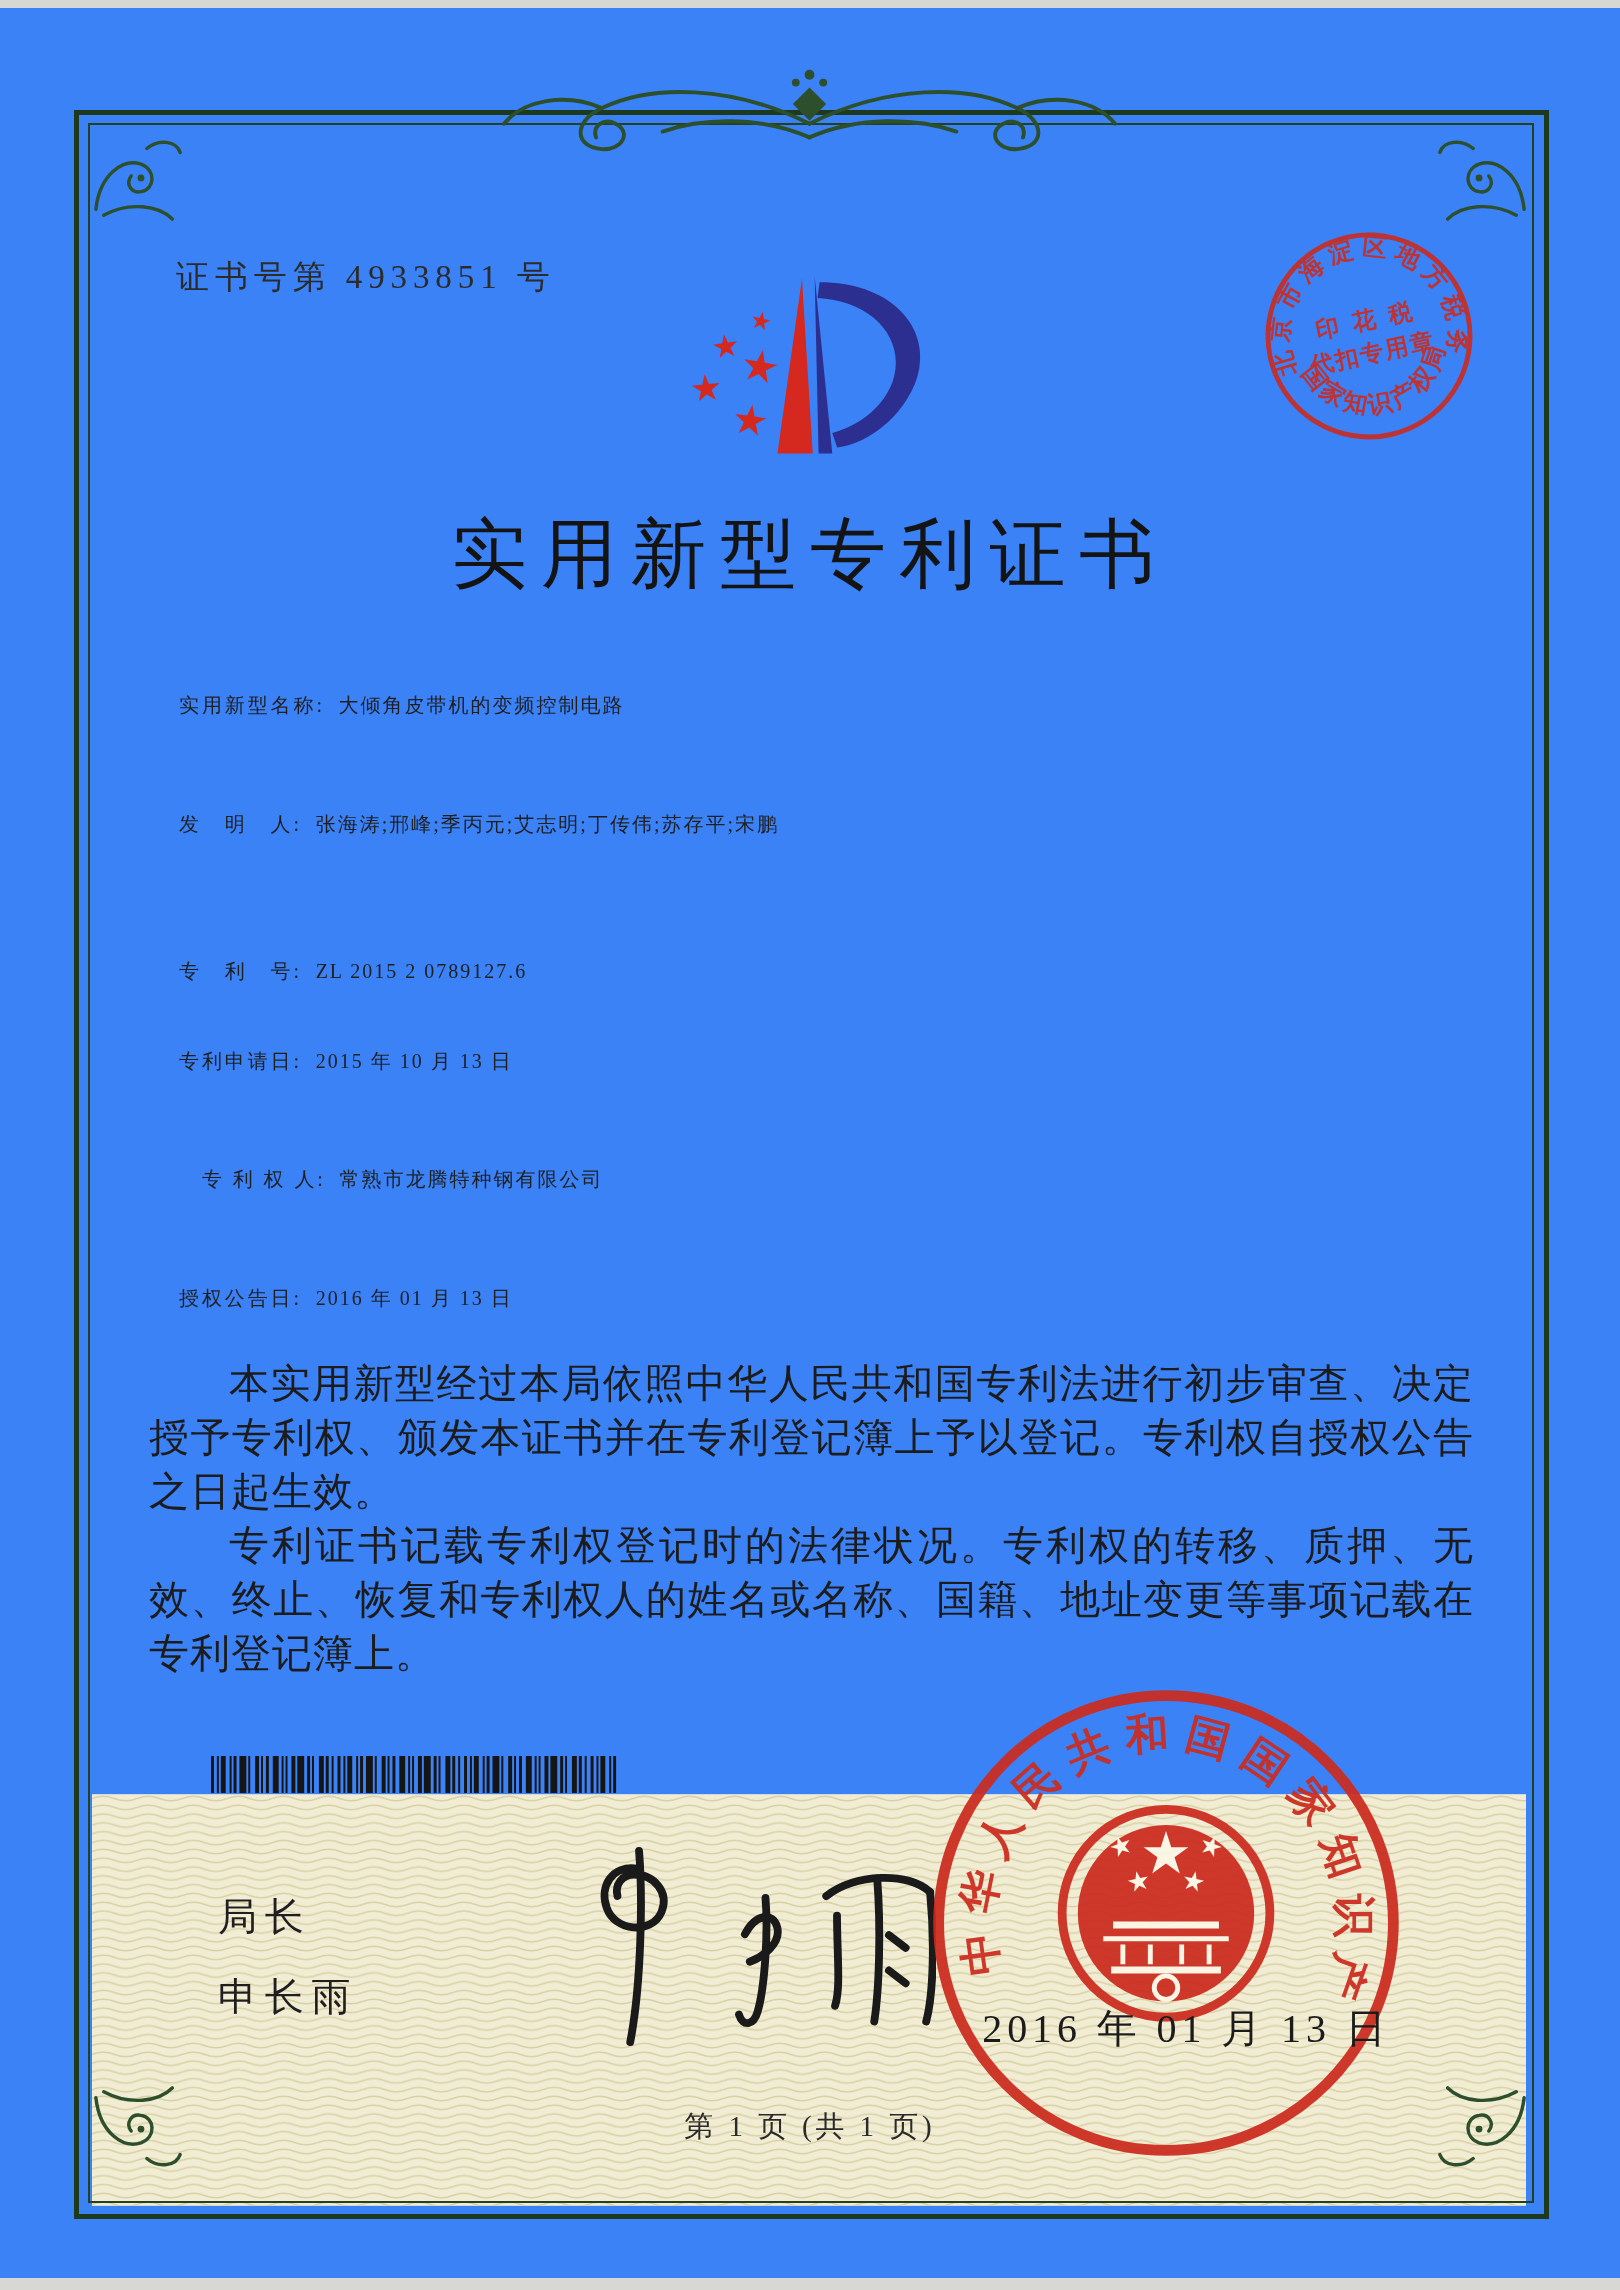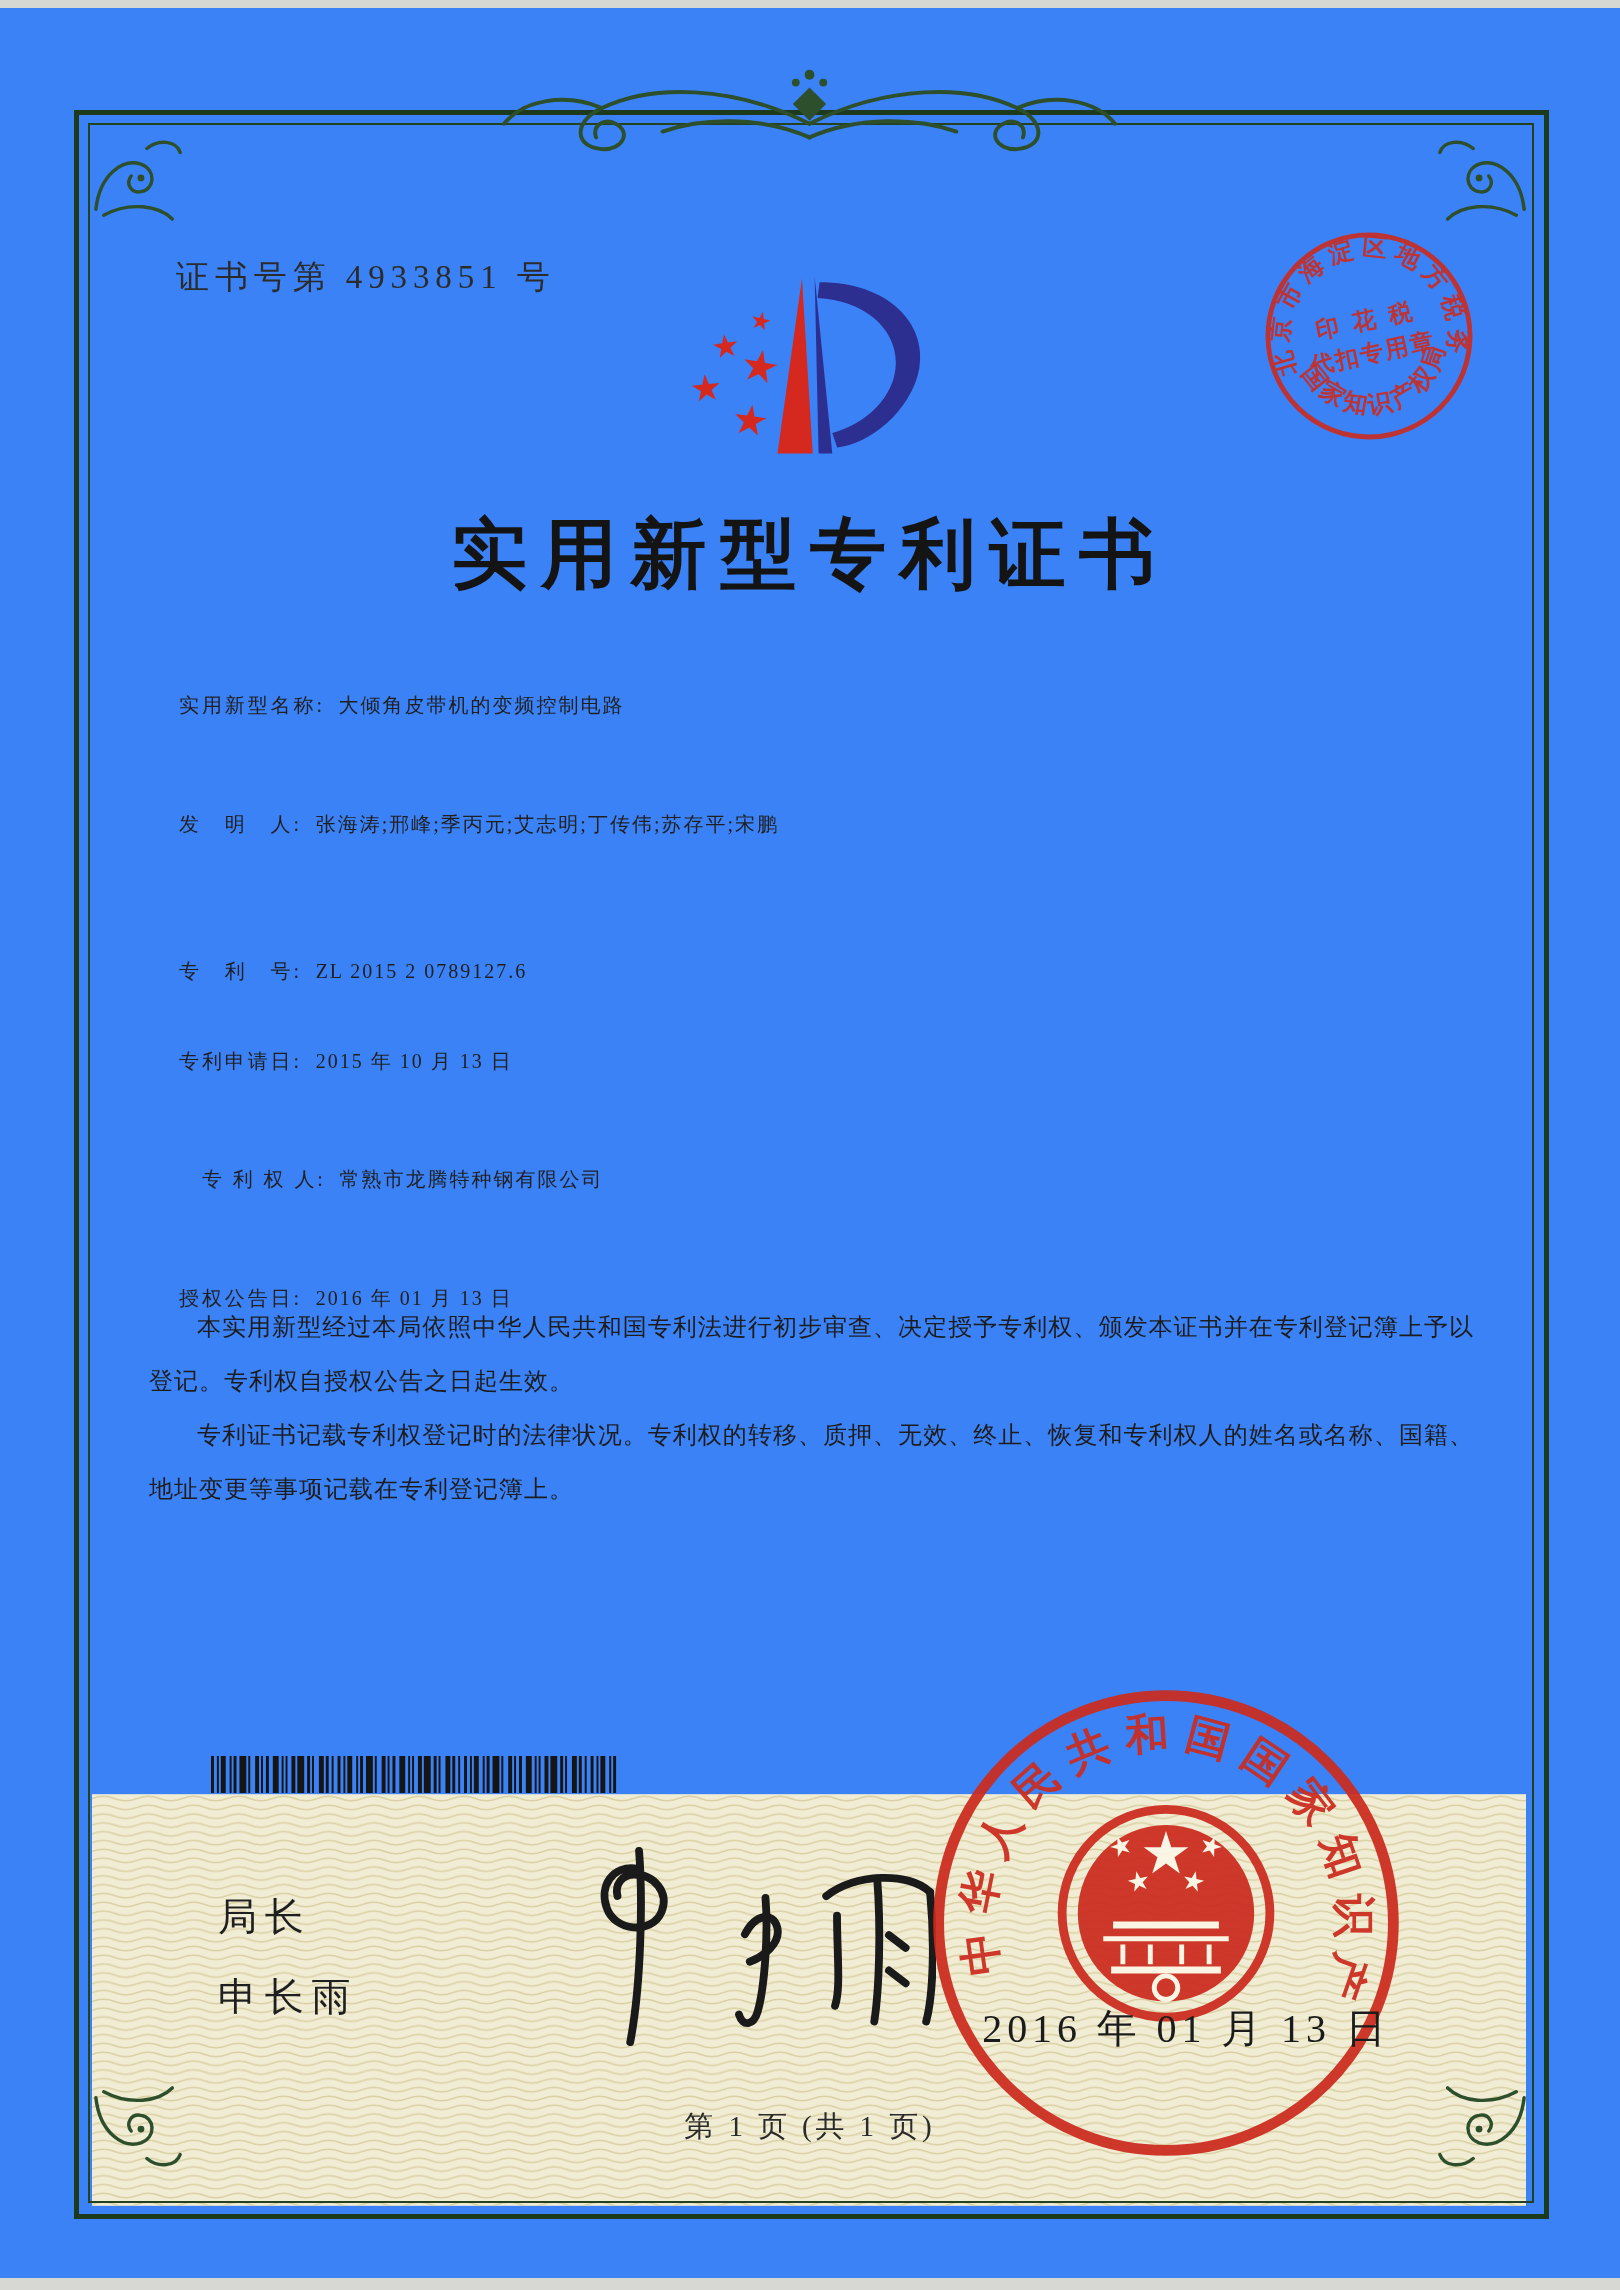--- a/index.html
+++ b/index.html
@@ -4,25 +4,25 @@
 <style>
   html,body{margin:0;padding:0;}
   body{background:#ffffff;font-family:"Liberation Serif","DejaVu Serif",serif;}
   .page{position:relative;width:1620px;height:2291px;background:#3b82f6;overflow:hidden;}
   .abs{position:absolute;}
   .photo-edge{background:#d7d7d3;}
   .frame-outer{left:74px;top:110px;width:1465px;height:2099px;border:5.9px solid #1e3a1c;}
   .frame-inner{left:88px;top:123px;width:1442px;height:2076px;border:2px solid #24421f;}
   .guilloche{left:92px;top:1794px;width:1434px;height:412px;}
   .cert-no{left:176px;top:255px;font-size:33px;color:#2b2b2b;letter-spacing:5.9px;}
-  .title{left:0;top:504px;width:100%;text-align:center;font-size:76px;font-weight:bold;color:#141414;letter-spacing:13.7px;}
+  .title{left:0;top:504px;width:100%;text-align:center;font-size:76px;font-weight:normal;color:#141414;letter-spacing:13.7px;}
   .field-row{left:179px;font-size:20px;color:#1f1f1f;white-space:nowrap;}
   .field-row .lab{letter-spacing:2.9px;}
   .field-row .val{margin-left:13.7px;letter-spacing:2px;}
-  .body-text{left:149px;top:1300px;width:1325px;font-size:24px;line-height:54px;color:#1c1c1c;text-align:justify;}
+  .body-text{left:149px;top:1357px;width:1325px;font-size:40px;line-height:54px;color:#1c1c1c;text-align:justify;}
   .body-text p{margin:0;text-indent:2em;letter-spacing:1px;}
   .sig-label{left:218px;font-family:"Liberation Sans","DejaVu Sans",sans-serif;font-size:39px;font-weight:500;color:#1f1f1f;letter-spacing:7.8px;}
   .seal-date{left:956px;top:2001px;width:461px;text-align:center;font-size:40px;color:#1b1b1b;letter-spacing:4.9px;}
   .footer{left:0;top:2107px;width:100%;text-align:center;font-size:29px;color:#2a2a2a;letter-spacing:3.9px;}
   svg text{font-family:"Liberation Serif","DejaVu Serif",serif;}
 </style>
 </head>
 <body>
 
 <div class="page">

